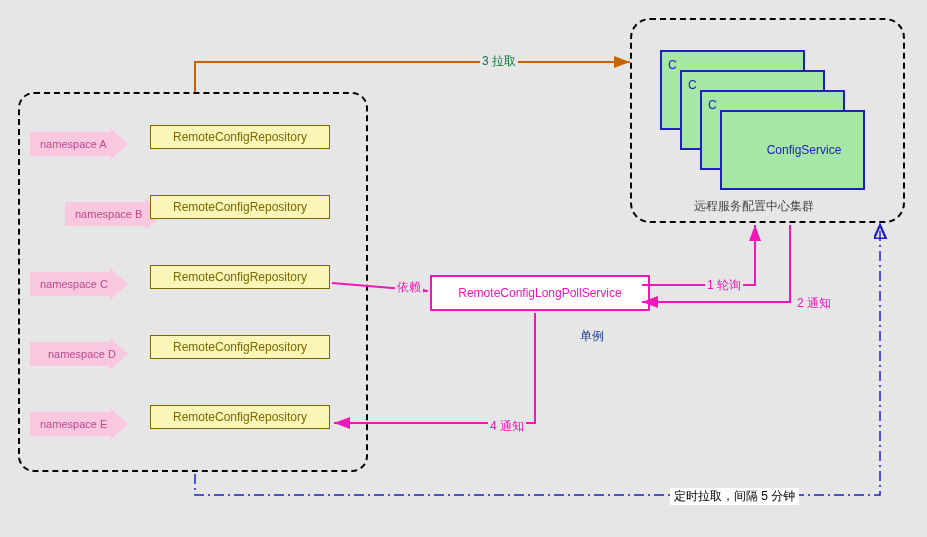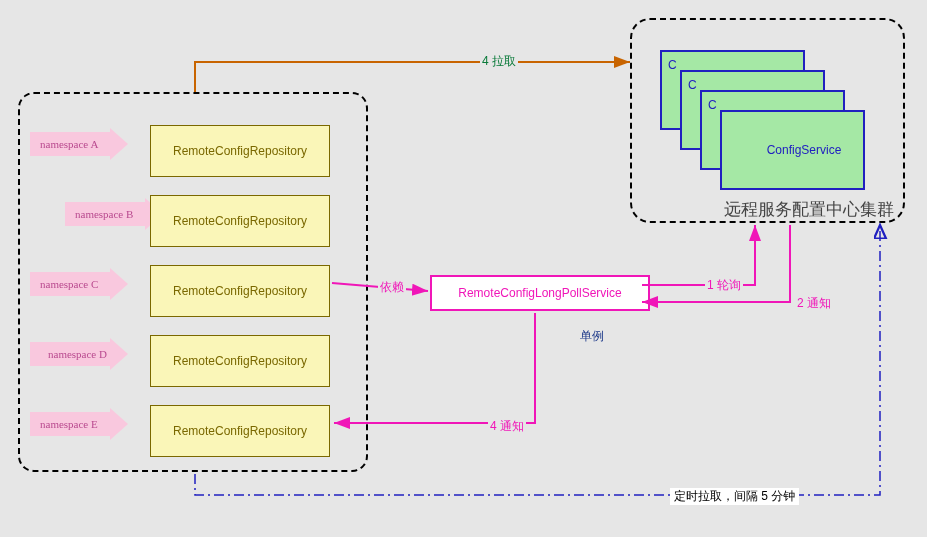--- a/index.html
+++ b/index.html
@@ -30,21 +30,20 @@
       width: 275px;
       height: 205px;
       border-radius: 20px;
     }
     .ns-arrow {
       position: absolute;
       width: 100px;
       height: 32px;
       display: flex;
       align-items: center;
-      font-family: Liberation Serif, serif;
     }
     .ns-arrow-shape {
       position: absolute;
       left: 0;
       width: 100px;
       height: 32px;
     }
     .ns-arrow-shape::before {
       content: '';
       position: absolute;
@@ -68,21 +67,21 @@
     .ns-label {
       position: relative;
       z-index: 2;
       color: #b94a8f;
       font-size: 11px;
       margin-left: 10px;
     }
     .repo-box {
       position: absolute;
       width: 180px;
-      height: 52px;
+      height: 24px;
       background: #faf6b8;
       border: 1.5px solid #7a6800;
       display: flex;
       align-items: center;
       justify-content: center;
       color: #7a6800;
       font-size: 12px;
     }
     .poll-service-box {
       position: absolute;
@@ -110,24 +109,24 @@
       background: #a5e8a5;
       border: 2px solid #2020c0;
       display: flex;
       align-items: center;
       justify-content: center;
       color: #2020c0;
       font-size: 12px;
     }
     .cluster-label {
       position: absolute;
-      left: 724px;
+      left: 694px;
       top: 198px;
       color: #444;
-      font-size: 17px;
+      font-size: 12px;
     }
     .singleton-label {
       position: absolute;
       left: 580px;
       top: 328px;
       color: #1e3a8a;
       font-size: 12px;
     }
     .edge-label {
       position: absolute;
@@ -241,18 +240,18 @@
 
   <path d="M 642 285 L 755 285 L 755 225" stroke="#f016b8" stroke-width="2" fill="none" marker-end="url(#arrMagenta)"></path>
 
   <path d="M 790 225 L 790 302 L 642 302" stroke="#f016b8" stroke-width="2" fill="none" marker-end="url(#arrMagenta)"></path>
 
   <path d="M 535 313 L 535 423 L 334 423" stroke="#f016b8" stroke-width="2" fill="none" marker-end="url(#arrMagenta)"></path>
 
   <path d="M 195 474 L 195 495 L 880 495 L 880 225" stroke="#2020c0" stroke-width="1.5" fill="none" stroke-dasharray="10 4 2 4" marker-end="url(#arrBlueOpen)"></path>
 </svg>
 
-<div class="edge-label" style="left:480px; top:53px; color:#0a7a3a;">4 拉取</div>
-<div class="edge-label" style="left:378px; top:279px; color:#f016b8;">依赖</div>
+<div class="edge-label" style="left:480px; top:53px; color:#0a7a3a;">3 拉取</div>
+<div class="edge-label" style="left:395px; top:279px; color:#f016b8;">依赖</div>
 <div class="edge-label" style="left:705px; top:277px; color:#f016b8;">1 轮询</div>
 <div class="edge-label" style="left:795px; top:295px; color:#f016b8;">2 通知</div>
 <div class="edge-label" style="left:488px; top:418px; color:#f016b8;">4 通知</div>
 <div class="timer-label">定时拉取，间隔 5 分钟</div>
 
 </body></html>

